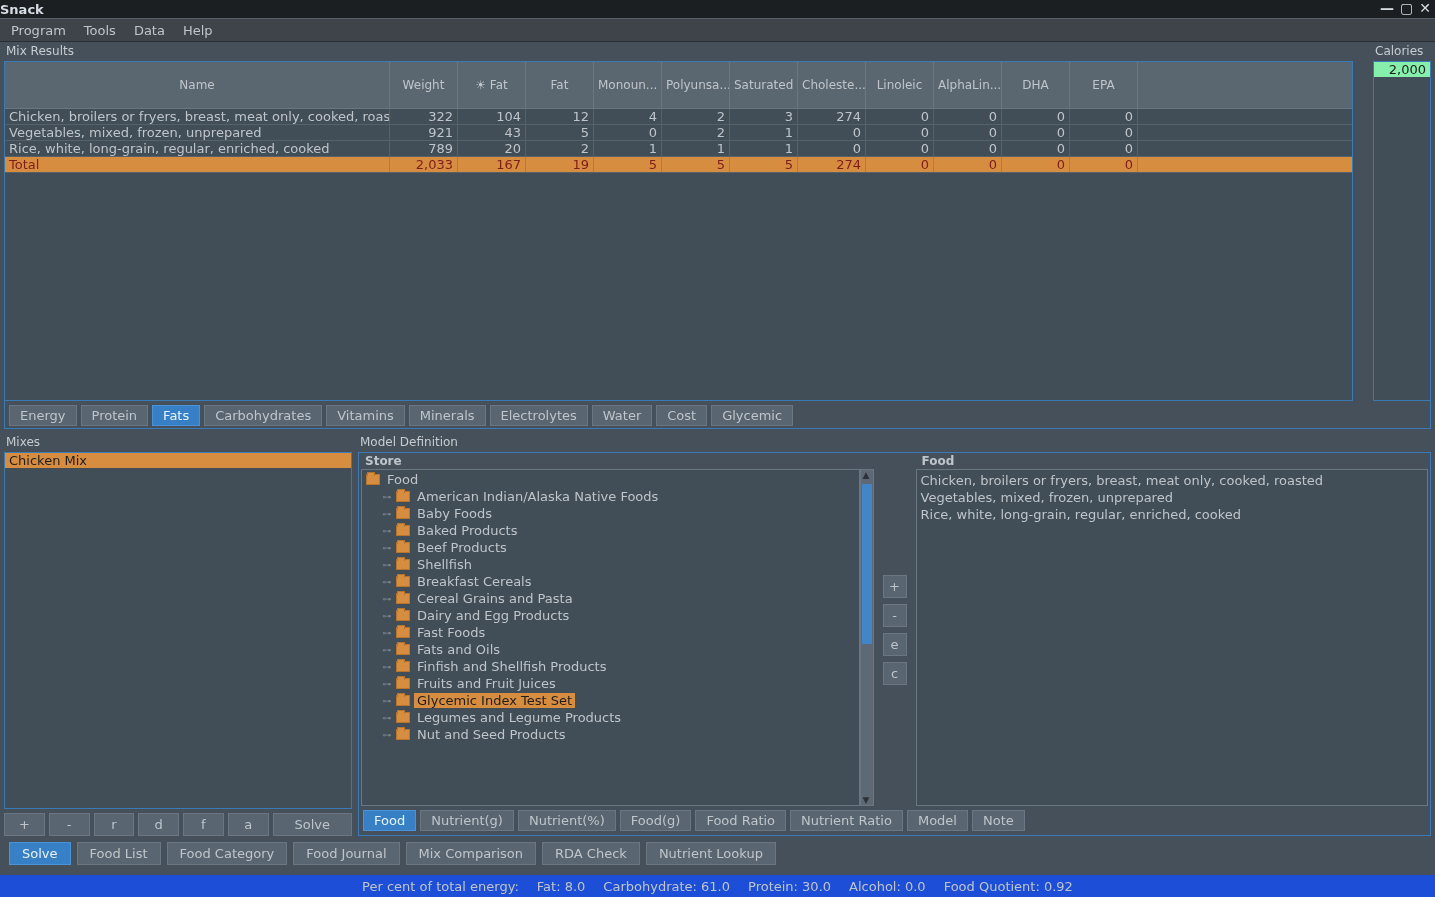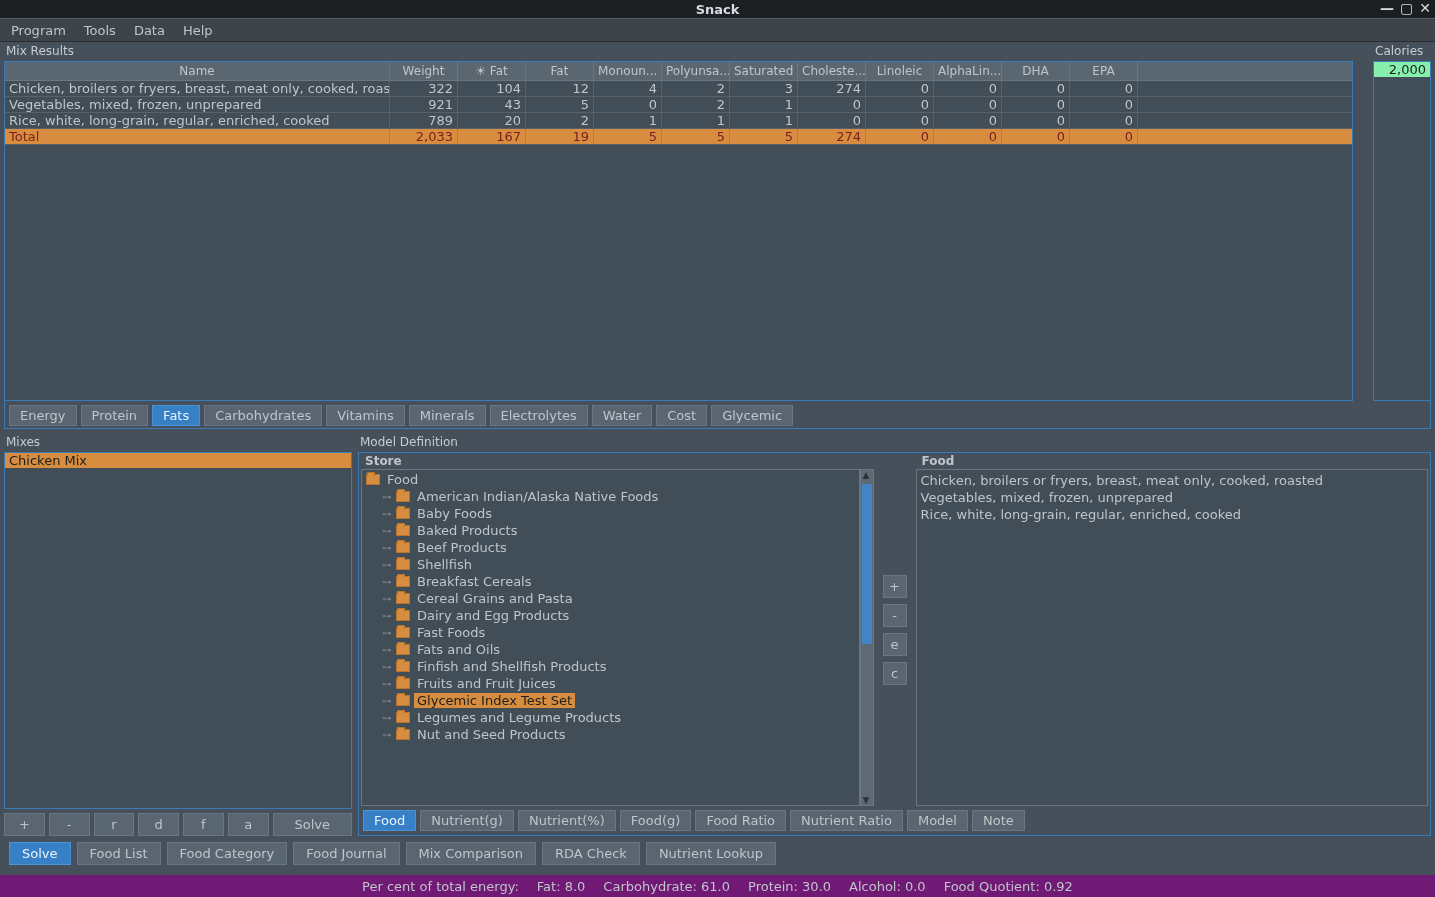--- a/index.html
+++ b/index.html
@@ -10,21 +10,20 @@
   color: #bfc5ca;
   width: 1435px;
   height: 897px;
   overflow: hidden;
 }
 .titlebar {
   background: #1b1f22;
   height: 18px;
   display: flex;
   align-items: center;
-  justify-content: center;
   position: relative;
   font-weight: bold;
   color: #d6dde4;
 }
 .titlebar .controls { position: absolute; right: 4px; top: 1px; display: flex; gap: 6px; }
 .titlebar .controls span { font-size: 14px; line-height: 14px; cursor: default; }
 
 .menubar {
   background: #3e444a;
   border-top: 1px solid #56606a;
@@ -62,21 +61,21 @@
   background: #414d57;
   flex: 1;
   display: flex;
   flex-direction: column;
   overflow: hidden;
 }
 
 .table-hdr { display: flex; background: #5a6670; border-bottom: 1px solid #6a7681; }
 .th {
   border-right: 1px solid #6a7681;
-  padding: 2px 4px;
+  padding: 16px 4px;
   text-align: center;
   font-size: 12px;
   white-space: nowrap;
   overflow: hidden;
 }
 .th.name { flex: 0 0 385px; text-align: center; }
 .th.num { flex: 0 0 68px; }
 
 .tr { display: flex; border-bottom: 1px solid #56616a; }
 .tr .td {
@@ -237,21 +236,21 @@
 .model-tabs .tab { padding: 2px 10px; }
 
 .bottom-tabs {
   display: flex;
   gap: 6px;
   padding: 6px 5px;
 }
 .bottom-tabs .tab { padding: 3px 12px; }
 
 .statusbar {
-  background: #701a75;
+  background: #1d4ed8;
   height: 22px;
   display: flex;
   align-items: center;
   justify-content: center;
   font-size: 13px;
   gap: 18px;
 }
 </style>
 </head>
 <body>

